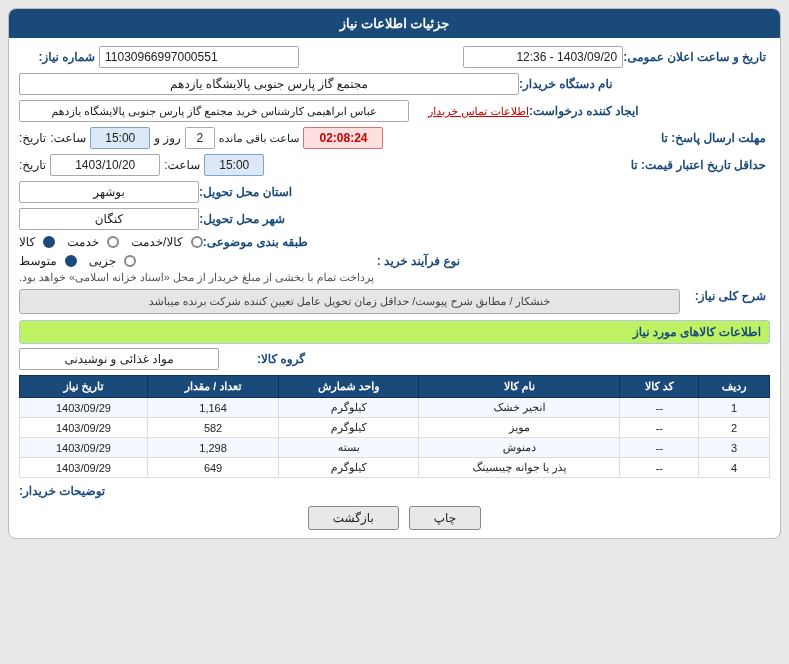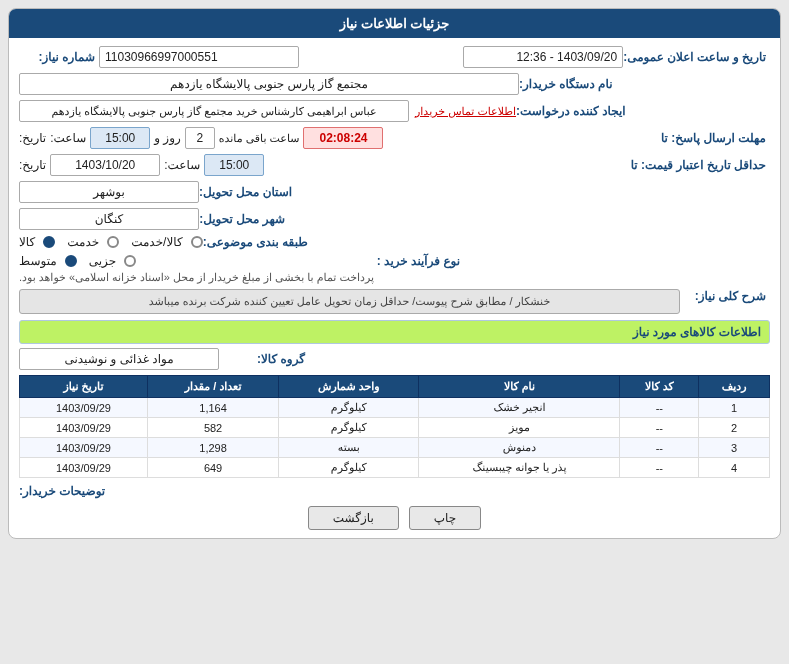--- a/index.html
+++ b/index.html
@@ -196,21 +196,21 @@
         <span class="form-label" style="min-width:80px;">شماره نیاز:</span>
       </div>
 
       <div class="form-row">
         <span class="form-label">نام دستگاه خریدار:</span>
         <span class="input-box" style="min-width:500px; justify-content:center;">مجتمع گاز پارس جنوبی  پالایشگاه یازدهم</span>
       </div>
 
       <div class="form-row">
         <span class="form-label">ایجاد کننده درخواست:</span>
-        <span class="link-text" style="font-size:11px; margin-left:6px;">اطلاعات تماس خریدار</span>
+        <span class="link-text" style="font-size:11px; margin-left:19px;">اطلاعات تماس خریدار</span>
         <span class="input-box" style="min-width:390px; justify-content:center; font-size:11px;">عباس ابراهیمی کارشناس خرید مجتمع گاز پارس جنوبی  پالایشگاه یازدهم</span>
       </div>
 
       <div class="form-row">
         <span class="form-label" style="min-width:110px;">مهلت ارسال پاسخ: تا</span>
         <span style="display:flex;align-items:center;gap:4px; flex:1; justify-content:flex-end;">
           <span class="red-box" style="min-width:80px; justify-content:center;">02:08:24</span>
           <span style="font-size:11px;">ساعت باقی مانده</span>
           <span class="input-box" style="min-width:30px; justify-content:center;">2</span>
           <span>روز و</span>

